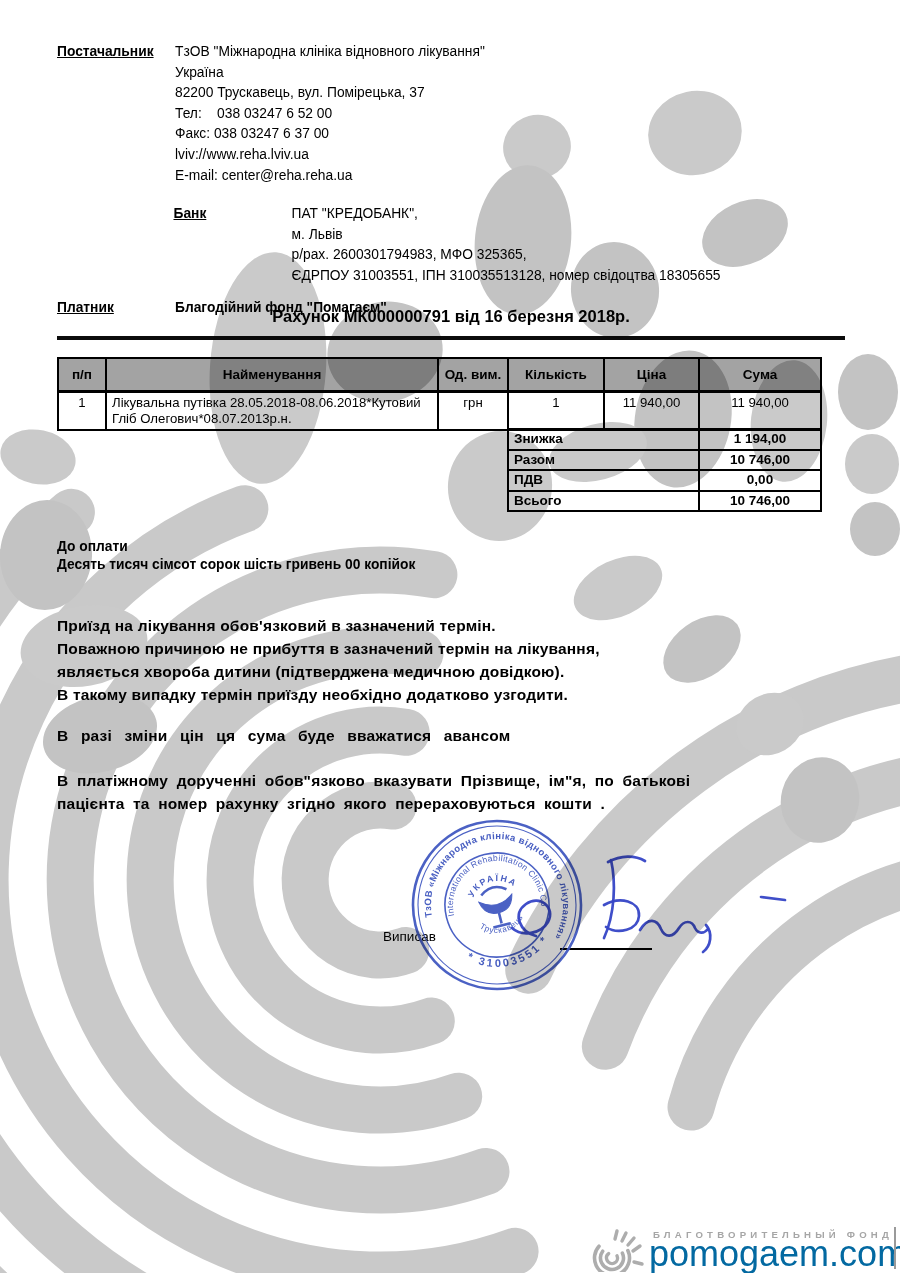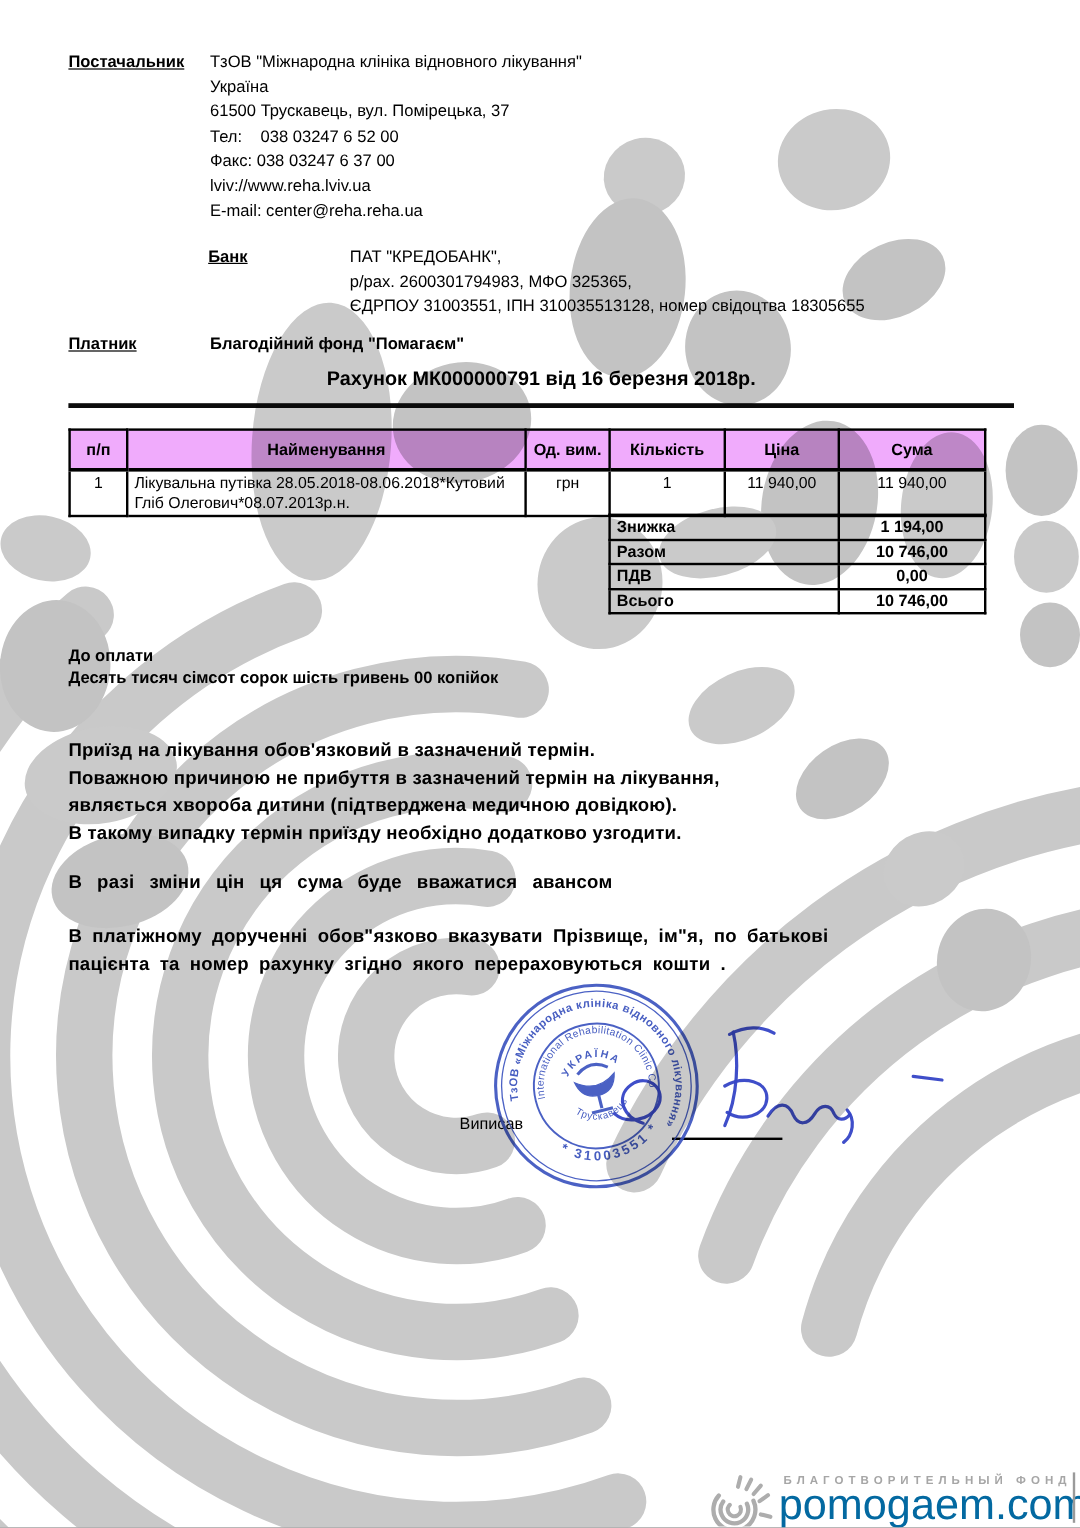--- a/index.html
+++ b/index.html
@@ -15,21 +15,21 @@
   .info-line{white-space:pre-wrap;}
   .bank-row{margin-top:18px;justify-content:center;}
   .payer-row{margin-top:11px;}
   .payer-value{font-weight:bold;}
   
   .doc-title{position:absolute; left:57px; top:307px; width:788px; text-align:center;
     font-size:16.5px; font-weight:bold;}
   .title-rule{position:absolute; left:57px; top:336px; width:788px; height:4px; background:#0c0c0c;}
   
   .tbl{position:absolute; left:57px; top:357px; width:763px; border-collapse:collapse; table-layout:fixed;}
-  .tbl th{background:#f0abfc; border:2px solid #000; border-bottom:3px solid #000;
+  .tbl th{background:#a3a3a3; border:2px solid #000; border-bottom:3px solid #000;
     height:31px; font-size:13.5px; font-weight:bold; padding:0 2px;}
   .tbl td{border:2px solid #000; vertical-align:top; font-size:13.2px; padding:2px 5px; height:32px; line-height:16px;}
   .ta-c{text-align:center;}
   
   .sum-tbl{position:absolute; left:507px; top:428px; width:313px; border-collapse:collapse; table-layout:fixed;}
   .sum-tbl td{border:2px solid #000; font-size:13.5px; font-weight:bold; padding:1px 5px; height:16.5px; line-height:16px;}
   
   .amount-due{position:absolute; left:57px; top:538px; font-size:13.8px; font-weight:bold; line-height:18px;}
   
   .notes1{position:absolute; left:57px; top:614px; font-size:15.5px; font-weight:bold; line-height:23px; letter-spacing:0.2px;}
@@ -66,31 +66,32 @@
 <body>
 
 <div class="page">
 
   <div class="info">
     <div class="info-row">
       <div class="info-label">Постачальник</div>
       <div>
         <div class="info-line">ТзОВ "Міжнародна клініка відновного лікування"</div>
         <div class="info-line">Україна</div>
-        <div class="info-line">61500 Трускавець, вул. Помірецька, 37</div>
+        <div class="info-line">82200 Трускавець, вул. Помірецька, 37</div>
         <div class="info-line">Тел:    038 03247 6 52 00</div>
         <div class="info-line">Факс: 038 03247 6 37 00</div>
         <div class="info-line">lviv://www.reha.lviv.ua</div>
         <div class="info-line">E-mail: center@reha.reha.ua</div>
       </div>
     </div>
     <div class="info-row bank-row">
       <div class="info-label">Банк</div>
       <div>
         <div class="info-line">ПАТ "КРЕДОБАНК",</div>
+        <div class="info-line">м. Львів</div>
         <div class="info-line">р/рах. 2600301794983, МФО 325365,</div>
         <div class="info-line">ЄДРПОУ 31003551, ІПН 310035513128, номер свідоцтва 18305655</div>
       </div>
     </div>
     <div class="info-row payer-row">
       <div class="info-label">Платник</div>
       <div class="payer-value">Благодійний фонд "Помагаєм"</div>
     </div>
   </div>
 

